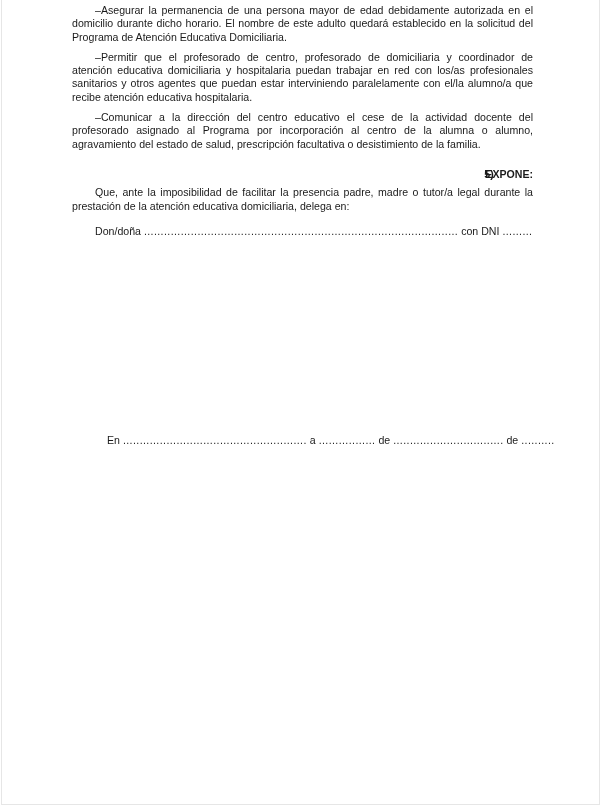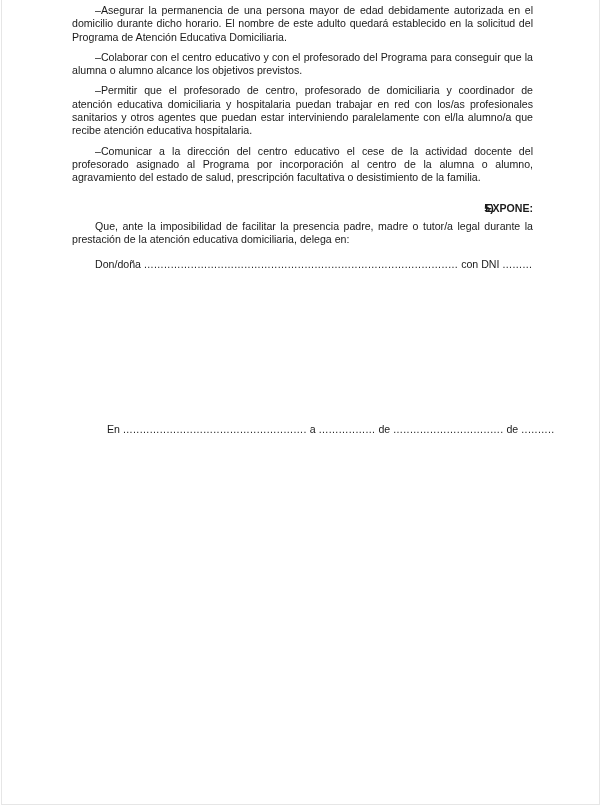--- a/index.html
+++ b/index.html
@@ -55,32 +55,31 @@
     text-indent: 23px;
     white-space: nowrap;
     overflow: hidden;
   }
   .dots {
     letter-spacing: 0.4px;
   }
   .signature-line {
     position: absolute;
     left: 105px;
-    top: 423px;
+    top: 434px;
     font-size: 10.6px;
     white-space: nowrap;
   }
 </style>
 </head>
 <body>
 
 <div class="page">
   <div class="content">
     <p class="para">–Asegurar la permanencia de una persona mayor de edad debidamente autorizada en el domicilio durante dicho horario. El nombre de este adulto quedará establecido en la solicitud del Programa de Atención Educativa Domiciliaria.</p>
-    <p class="para">–Colaborar con el centro educativo y con el profesorado del Programa para conseguir que la alumna o alumno alcance los objetivos previstos.</p>
     <p class="para">–Permitir que el profesorado de centro, profesorado de domiciliaria y coordinador de atención educativa domiciliaria y hospitalaria puedan trabajar en red con los/as profesionales sanitarios y otros agentes que puedan estar interviniendo paralelamente con el/la alumno/a que recibe atención educativa hospitalaria.</p>
     <p class="para">–Comunicar a la dirección del centro educativo el cese de la actividad docente del profesorado asignado al Programa por incorporación al centro de la alumna o alumno, agravamiento del estado de salud, prescripción facultativa o desistimiento de la familia.</p>
 
     <div class="heading">
       <span class="num">5)</span>
       <span>EXPONE:</span>
     </div>
 
     <p class="para">Que, ante la imposibilidad de facilitar la presencia padre, madre o tutor/a legal durante la prestación de la atención educativa domiciliaria, delega en:</p>
 

